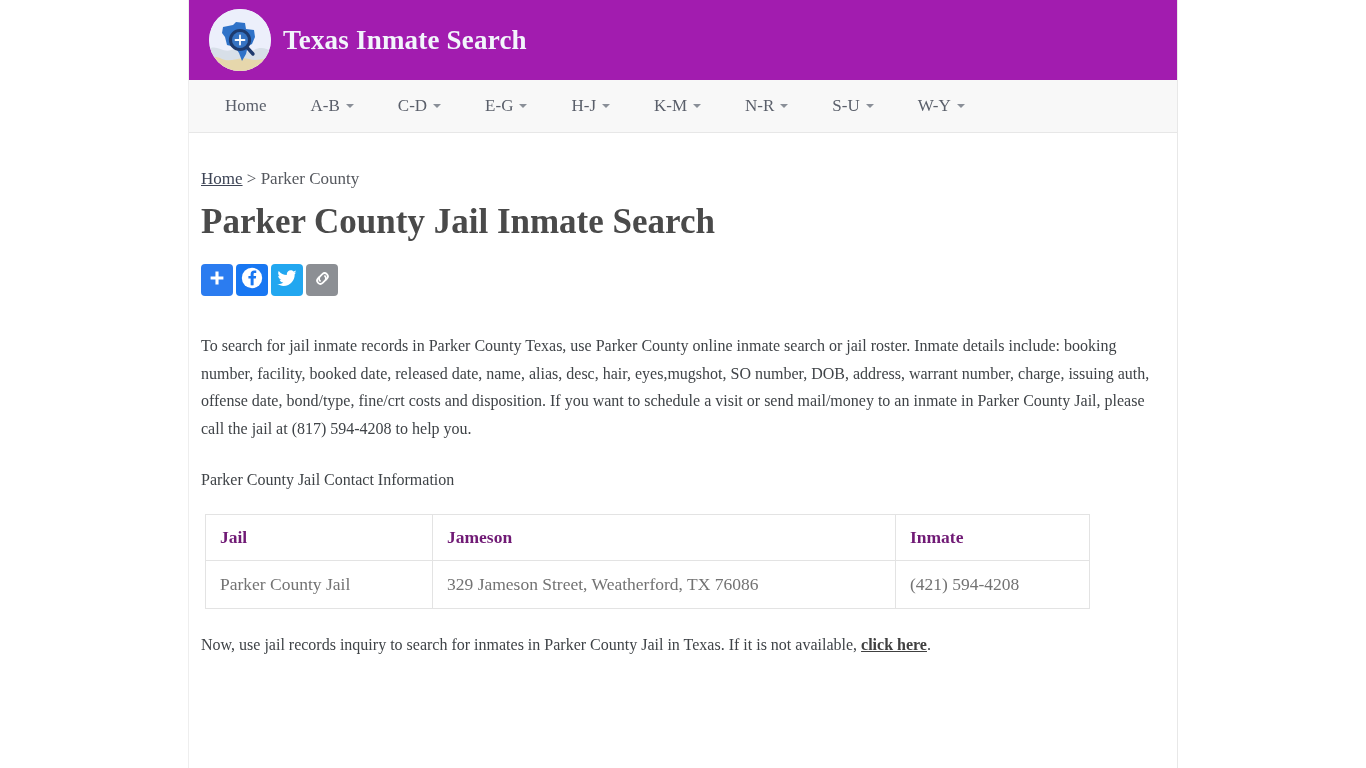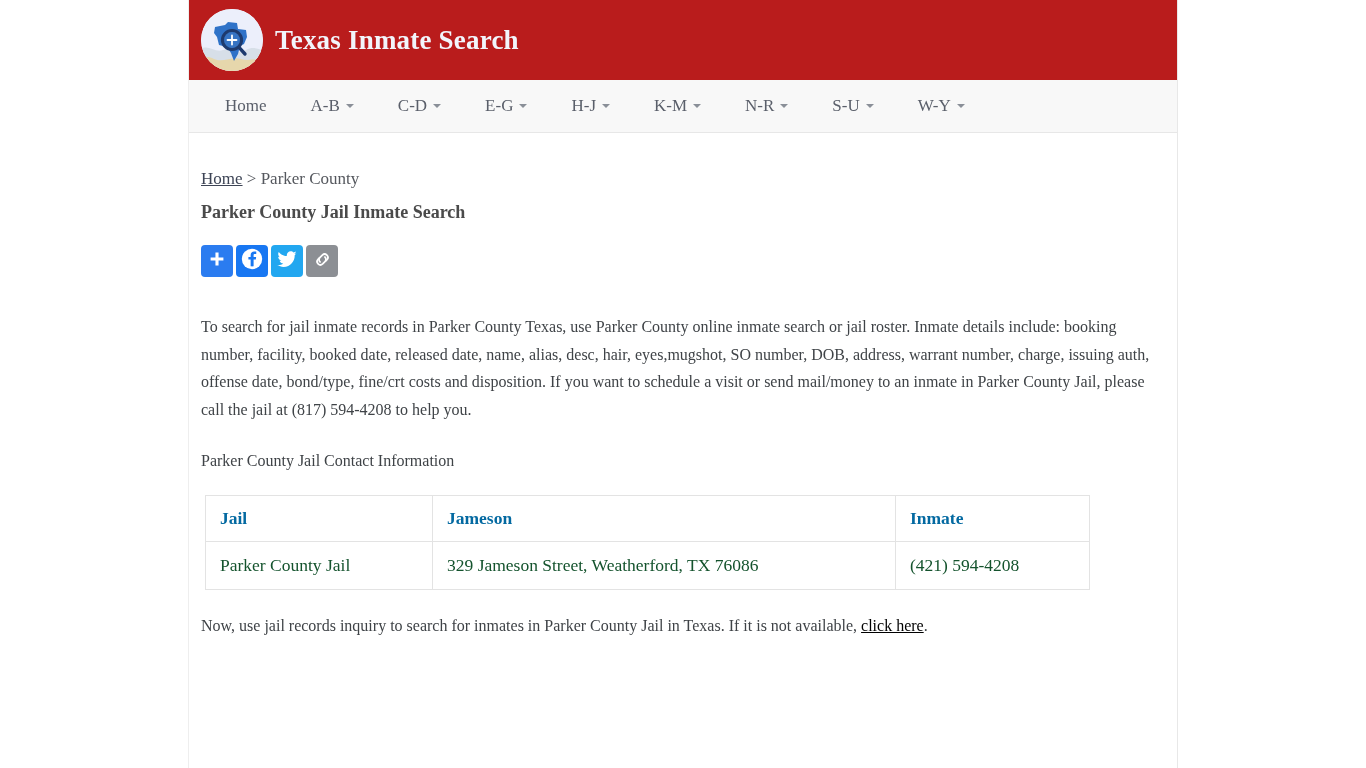--- a/index.html
+++ b/index.html
@@ -25,25 +25,25 @@
     width: 990px;
     min-height: 768px;
     background: #ffffff;
     border-left: 1px solid #eeeeee;
     border-right: 1px solid #e8e8e8;
     box-sizing: border-box;
   }
 
   
   .site-header {
-    background: #b91c1c;
+    background: #a21caf;
     height: 80px;
     display: flex;
     align-items: center;
-    padding-left: 12px;
+    padding-left: 20px;
     box-sizing: border-box;
   }
   .logo {
     width: 62px;
     height: 62px;
     border-radius: 50%;
     background: #eef0fa;
     position: relative;
     overflow: hidden;
     flex: 0 0 auto;
@@ -96,21 +96,21 @@
   .breadcrumb {
     font-size: 17px;
     color: #55585e;
     margin-bottom: 13px;
   }
   .breadcrumb a {
     color: #3d4455;
     text-decoration: underline;
   }
   .page-title {
-    font-size: 18px;
+    font-size: 35px;
     font-weight: bold;
     color: #4a4a4a;
     margin: 0 0 22px 0;
     font-family: "Liberation Serif", "DejaVu Serif", serif;
   }
 
   
   .share-row {
     display: flex;
     gap: 3px;
@@ -132,38 +132,38 @@
 
   
   p.body-text {
     font-size: 16px;
     line-height: 1.72;
     color: #3f4347;
     margin: 0 0 24px 0;
     max-width: 975px;
   }
   p.body-text.tight { margin-bottom: 20px; margin-top: 15px; }
-  p.body-text a { color: #000000; text-decoration: underline; }
+  p.body-text a { color: #404040; text-decoration: underline; font-weight: bold; }
 
   
   table.contact-table {
     border-collapse: collapse;
     margin: 0 0 22px 4px;
     font-size: 17.5px;
   }
   table.contact-table th,
   table.contact-table td {
     border: 1px solid #e3e3e3;
     text-align: left;
-    color: #14532d;
+    color: #737373;
   }
   table.contact-table th {
     font-weight: bold;
     padding: 12px 14px;
-    color: #0369a1;
+    color: #701a75;
   }
   table.contact-table td {
     padding: 13px 14px;
     font-weight: normal;
   }
   .col-jail { width: 198px; }
   .col-address { width: 434px; }
   .col-phone { width: 165px; }
 </style>
 </head>

